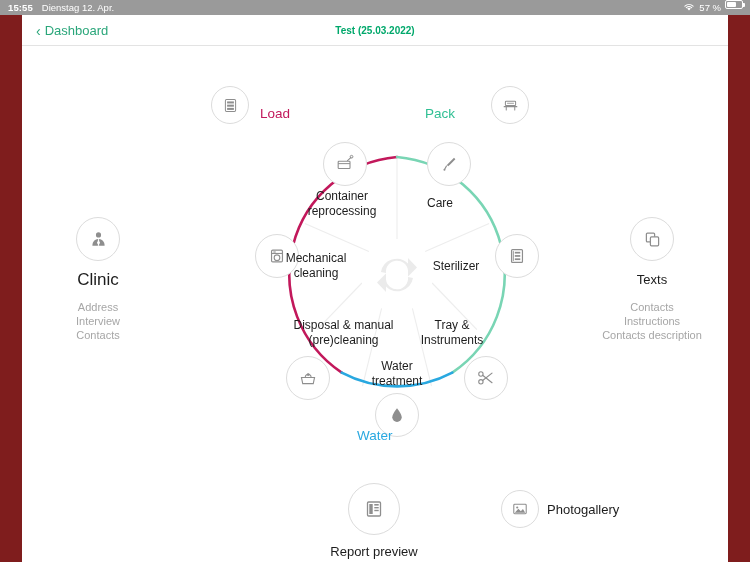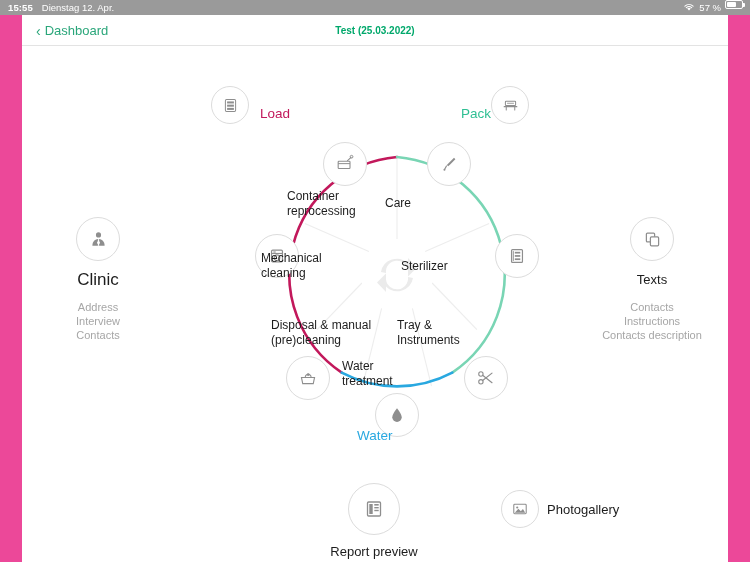--- a/index.html
+++ b/index.html
@@ -3,21 +3,21 @@
 <meta charset="utf-8">
 <style>
   * { box-sizing: border-box; }
   html, body {
     margin: 0; padding: 0;
     width: 750px; height: 562px;
     overflow: hidden;
     font-family: "Liberation Sans", sans-serif;
     background: #9a9a9a;
   }
-  #root { position: relative; width: 750px; height: 562px; background: #ec4899; }
+  #root { position: relative; width: 750px; height: 562px; background: #7f1d1d; }
 
   
   .statusbar {
     position: absolute; left: 0; top: 0; width: 750px; height: 15px;
     background: #9a9a9a; color: #ffffff;
     font-size: 9.5px; line-height: 15px;
     display: flex; align-items: center;
   }
   .sb-time { margin-left: 8px; font-weight: 600; letter-spacing: .1px; }
   .sb-date { margin-left: 9px; }
@@ -73,21 +73,21 @@
     color: #1c1c1c; font-size: 12.5px; line-height: 15px;
   }
   .subcaption {
     position: absolute; text-align: center;
     color: #a6a6a6; font-size: 11px; line-height: 14px;
   }
 
   
   #wheel { position: absolute; left: 241px; top: 95px; width: 268px; height: 268px; }
   .spoke-label {
-    position: absolute; text-align: left; color: #1d1d1d;
+    position: absolute; text-align: center; color: #1d1d1d;
     font-size: 12px; line-height: 14.5px; width: 110px;
   }
   .arc-label { position: absolute; font-size: 13.5px; font-weight: normal; }
 </style>
 </head>
 <body>
 
 <div id="root">
 
   <div class="statusbar">
@@ -123,21 +123,21 @@
       <div class="iconbtn" style="left:189px; top:40px; width:38px; height:38px;">
         <svg width="17" height="17" viewBox="0 0 20 20">
           <rect x="4" y="3" width="12" height="14" rx="1.3" fill="none" stroke="#8e8e8e" stroke-width="1.2"></rect>
           <rect x="6" y="5.2" width="8" height="2.4" fill="#8e8e8e"></rect>
           <rect x="6" y="9" width="8" height="2.4" fill="#8e8e8e"></rect>
           <rect x="6" y="12.8" width="8" height="2.4" fill="#8e8e8e"></rect>
         </svg>
       </div>
       <div class="arc-label" style="left:238px; top:60px; color:#c2185b;">Load</div>
 
-      <div class="arc-label" style="left:439px; top:60px; color:#2fbf93;">Pack</div>
+      <div class="arc-label" style="left:403px; top:60px; color:#2fbf93;">Pack</div>
       <div class="iconbtn" style="left:469px; top:40px; width:38px; height:38px;">
         <svg width="17" height="17" viewBox="0 0 20 20">
           <rect x="4" y="5" width="12" height="5" rx="0.8" fill="none" stroke="#8e8e8e" stroke-width="1.2"></rect>
           <line x1="2.6" y1="11.4" x2="17.4" y2="11.4" stroke="#8e8e8e" stroke-width="1.4" stroke-linecap="round"></line>
           <line x1="5" y1="11.6" x2="5" y2="15.4" stroke="#8e8e8e" stroke-width="1.2" stroke-linecap="round"></line>
           <line x1="15" y1="11.6" x2="15" y2="15.4" stroke="#8e8e8e" stroke-width="1.2" stroke-linecap="round"></line>
           <line x1="6" y1="7.4" x2="14" y2="7.4" stroke="#8e8e8e" stroke-width="1"></line>
         </svg>
       </div>
 

